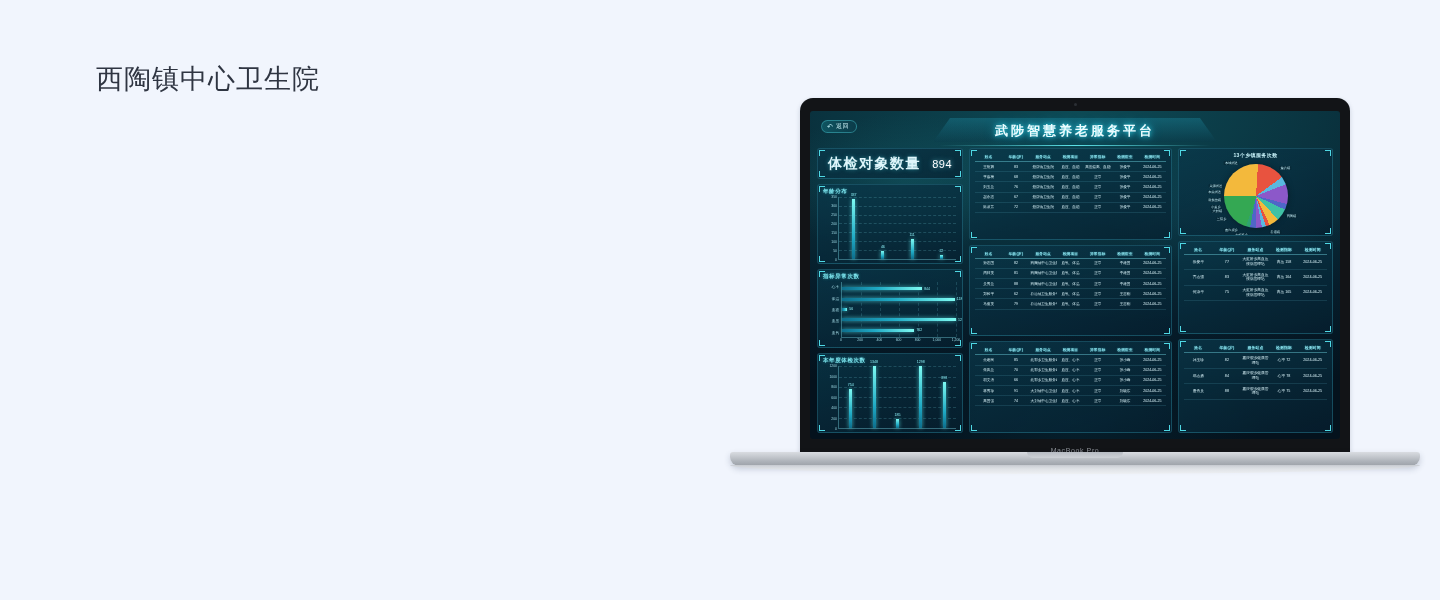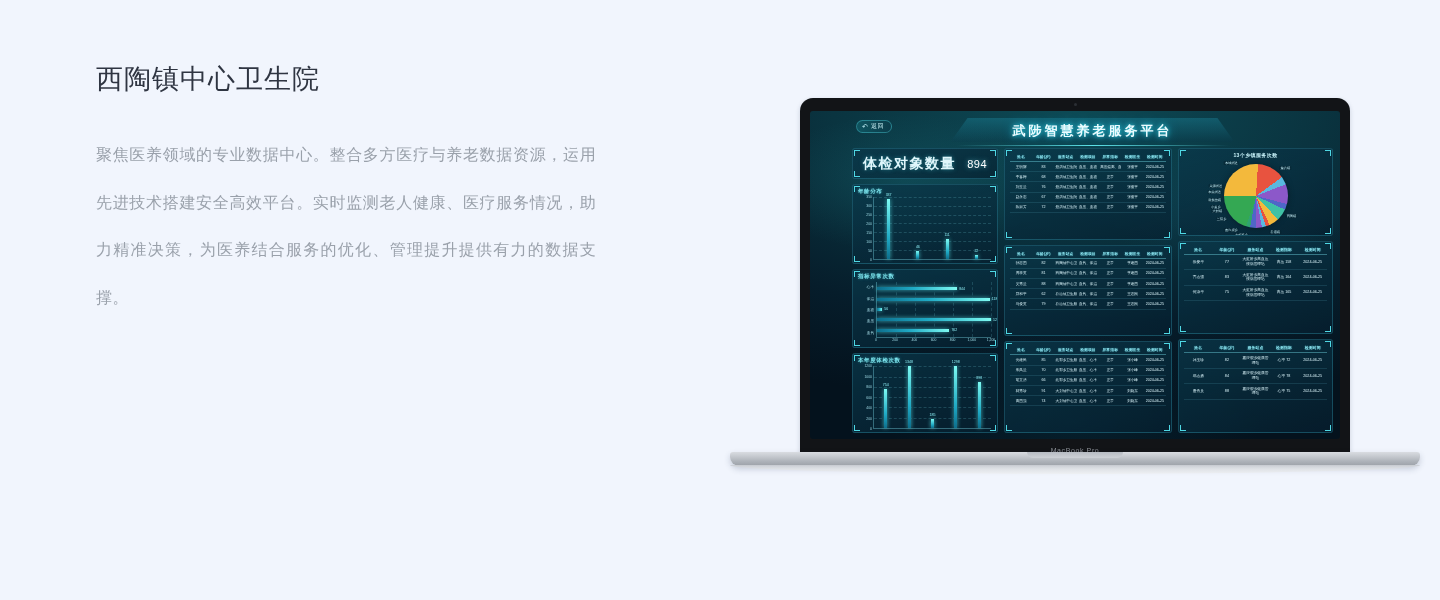--- a/index.html
+++ b/index.html
@@ -69,21 +69,21 @@
     background:linear-gradient(180deg,#b7bcc3,#cdd1d6);
   }
   .foot{
     position:absolute; left:0; bottom:14px; width:690px; height:9px;
     border-radius:0 0 50% 50%/0 0 100% 100%;
     background:linear-gradient(180deg,#c9cdd3 0%,#dfe2e6 45%,#eef0f3 100%);
     opacity:.95;
   }
 
   
-  .dash{ position:absolute; inset:0; padding:5px 7px 6px 7px; display:flex; flex-direction:column;margin-left:35px; }
+  .dash{ position:absolute; inset:0; padding:5px 7px 6px 7px; display:flex; flex-direction:column; }
 
   .dash-top{ position:relative; height:32px; flex:0 0 32px; }
   .back-btn{
     position:absolute; left:4px; top:4px; height:13px; padding:0 7px 0 5px;
     display:flex; align-items:center; gap:3px;
     border-radius:7px;
     background:linear-gradient(90deg,rgba(16,86,98,.95),rgba(12,60,74,.9));
     border:1px solid rgba(74,200,210,.45);
   }
   .back-btn .arw{ font-size:7px; color:#bfeef5; line-height:1; }
@@ -197,21 +197,20 @@
     overflow:hidden; white-space:nowrap;
   }
   .rt th{ font-size:3.8px; }
   .rt td{ font-size:3.7px; white-space:normal; line-height:1.25; }
 </style>
 </head>
 <body>
 
 <section class="copy">
   <h1>西陶镇中心卫生院</h1>
-  <p>聚焦医养领域的专业数据中心。整合多方医疗与养老数据资源，运用先进技术搭建安全高效平台。实时监测老人健康、医疗服务情况，助力精准决策，为医养结合服务的优化、管理提升提供有力的数据支撑。</p>
 </section>
 
 <section class="laptop">
 
   <div class="lid">
     <div class="camera"></div>
     <div class="bezel-label">MacBook Pro</div>
 
     <div class="screen">
       <div class="dash">

